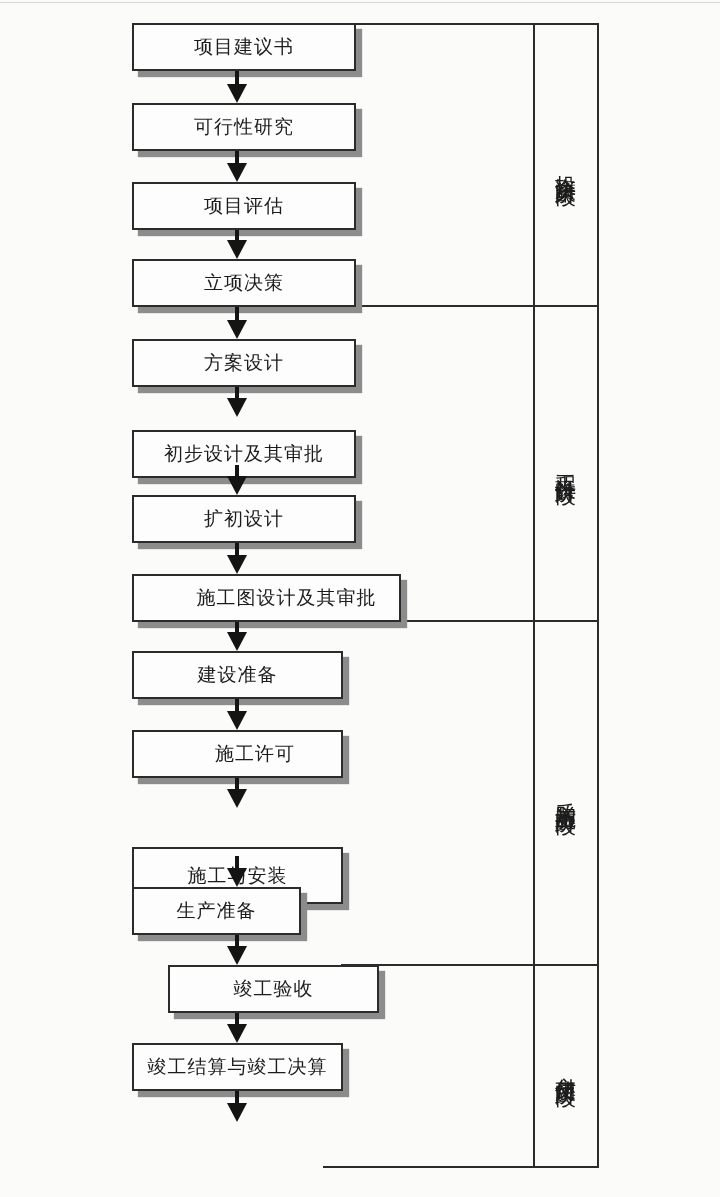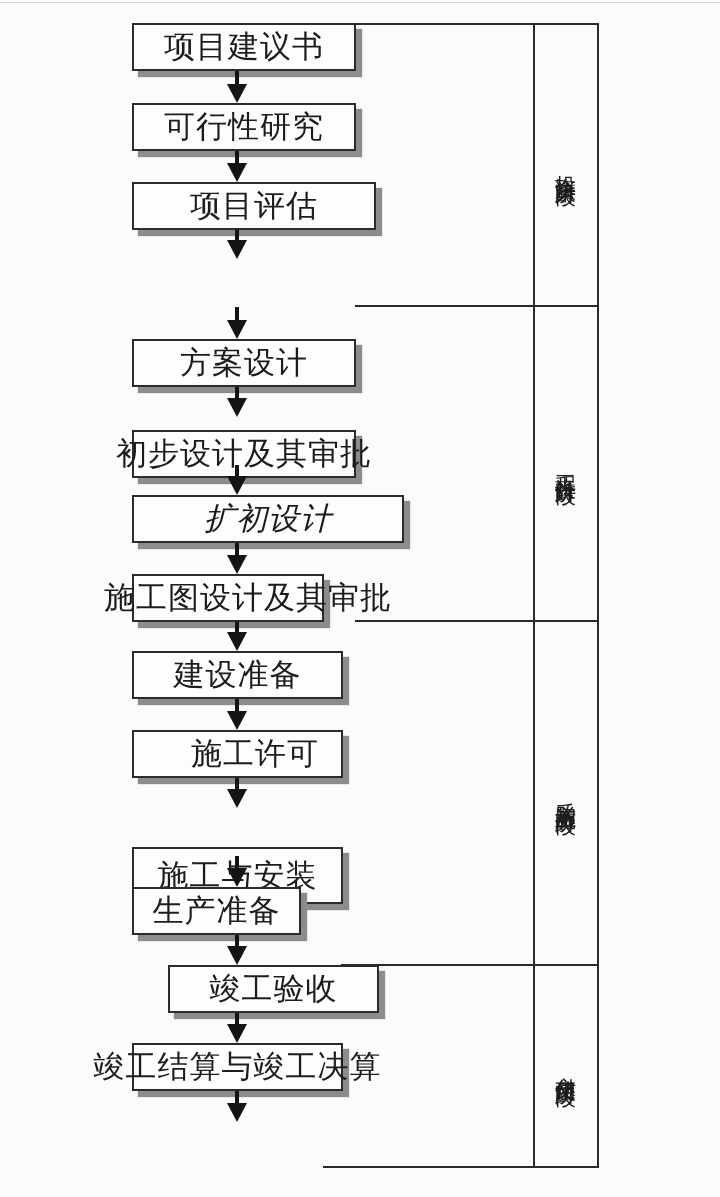--- a/index.html
+++ b/index.html
@@ -30,21 +30,21 @@
   }
   .flow-box {
     position: absolute;
     box-sizing: border-box;
     background: #fdfdfd;
     border: 2px solid #2b2b2b;
     box-shadow: 6px 6px 1px #8c8c8c;
     display: flex;
     align-items: center;
     justify-content: center;
-    font-size: 31px;
+    font-size: 19px;
     letter-spacing: 1px;
     color: #1c1c1c;
     white-space: nowrap;
   }
   .flow-arrow {
     position: absolute;
     width: 20px;
     display: flex;
     flex-direction: column;
     align-items: center;
@@ -90,25 +90,26 @@
   <div class="vline" style="left:533px; top:23px; height:1145px;"></div>
   <div class="vline" style="left:597px; top:23px; height:1145px;"></div>
 
   <div class="phase-label" style="top:25px; height:279px;">投资决策阶段</div>
   <div class="phase-label" style="top:307px; height:313px;">工程设计阶段</div>
   <div class="phase-label" style="top:622px; height:342px;">采购与施工阶段</div>
   <div class="phase-label" style="top:966px; height:200px;">交付使用阶段</div>
 
   <div class="flow-box" style="left:132px; top:23px;  width:224px; height:48px;">项目建议书</div>
   <div class="flow-box" style="left:132px; top:103px; width:224px; height:48px;">可行性研究</div>
-  <div class="flow-box" style="left:132px; top:182px; width:244px; height:48px;text-align:center;">项目评估</div>
+  <div class="flow-box" style="left:132px; top:182px; width:224px; height:48px;text-align:center;">项目评估</div>
+  <div class="flow-box" style="left:132px; top:259px; width:224px; height:48px;">立项决策</div>
   <div class="flow-box" style="left:132px; top:339px; width:224px; height:48px;">方案设计</div>
   <div class="flow-box" style="left:132px; top:430px; width:224px; height:48px;">初步设计及其审批</div>
-  <div class="flow-box" style="left:132px; top:495px; width:272px; height:48px;font-style:italic;">扩初设计</div>
-  <div class="flow-box" style="left:132px; top:574px; width:192px; height:48px;padding-left:40px;">施工图设计及其审批</div>
+  <div class="flow-box" style="left:132px; top:495px; width:224px; height:48px;">扩初设计</div>
+  <div class="flow-box" style="left:132px; top:574px; width:269px; height:48px;padding-left:40px;">施工图设计及其审批</div>
   <div class="flow-box" style="left:132px; top:651px; width:211px; height:48px;">建设准备</div>
   <div class="flow-box" style="left:132px; top:730px; width:211px; height:48px;padding-left:35px;">施工许可</div>
   <div class="flow-box" style="left:132px; top:847px; width:211px; height:57px;">施工与安装</div>
   <div class="flow-box" style="left:132px; top:887px; width:169px; height:48px;">生产准备</div>
   <div class="flow-box" style="left:132px; top:965px; width:211px; height:48px;margin-left:36px;">竣工验收</div>
   <div class="flow-box" style="left:132px; top:1043px; width:211px; height:48px;">竣工结算与竣工决算</div>
 
   <div class="flow-arrow" style="left:227px; top:71px;   height:32px;">
       <div class="shaft"></div>
       <div class="head"></div>

